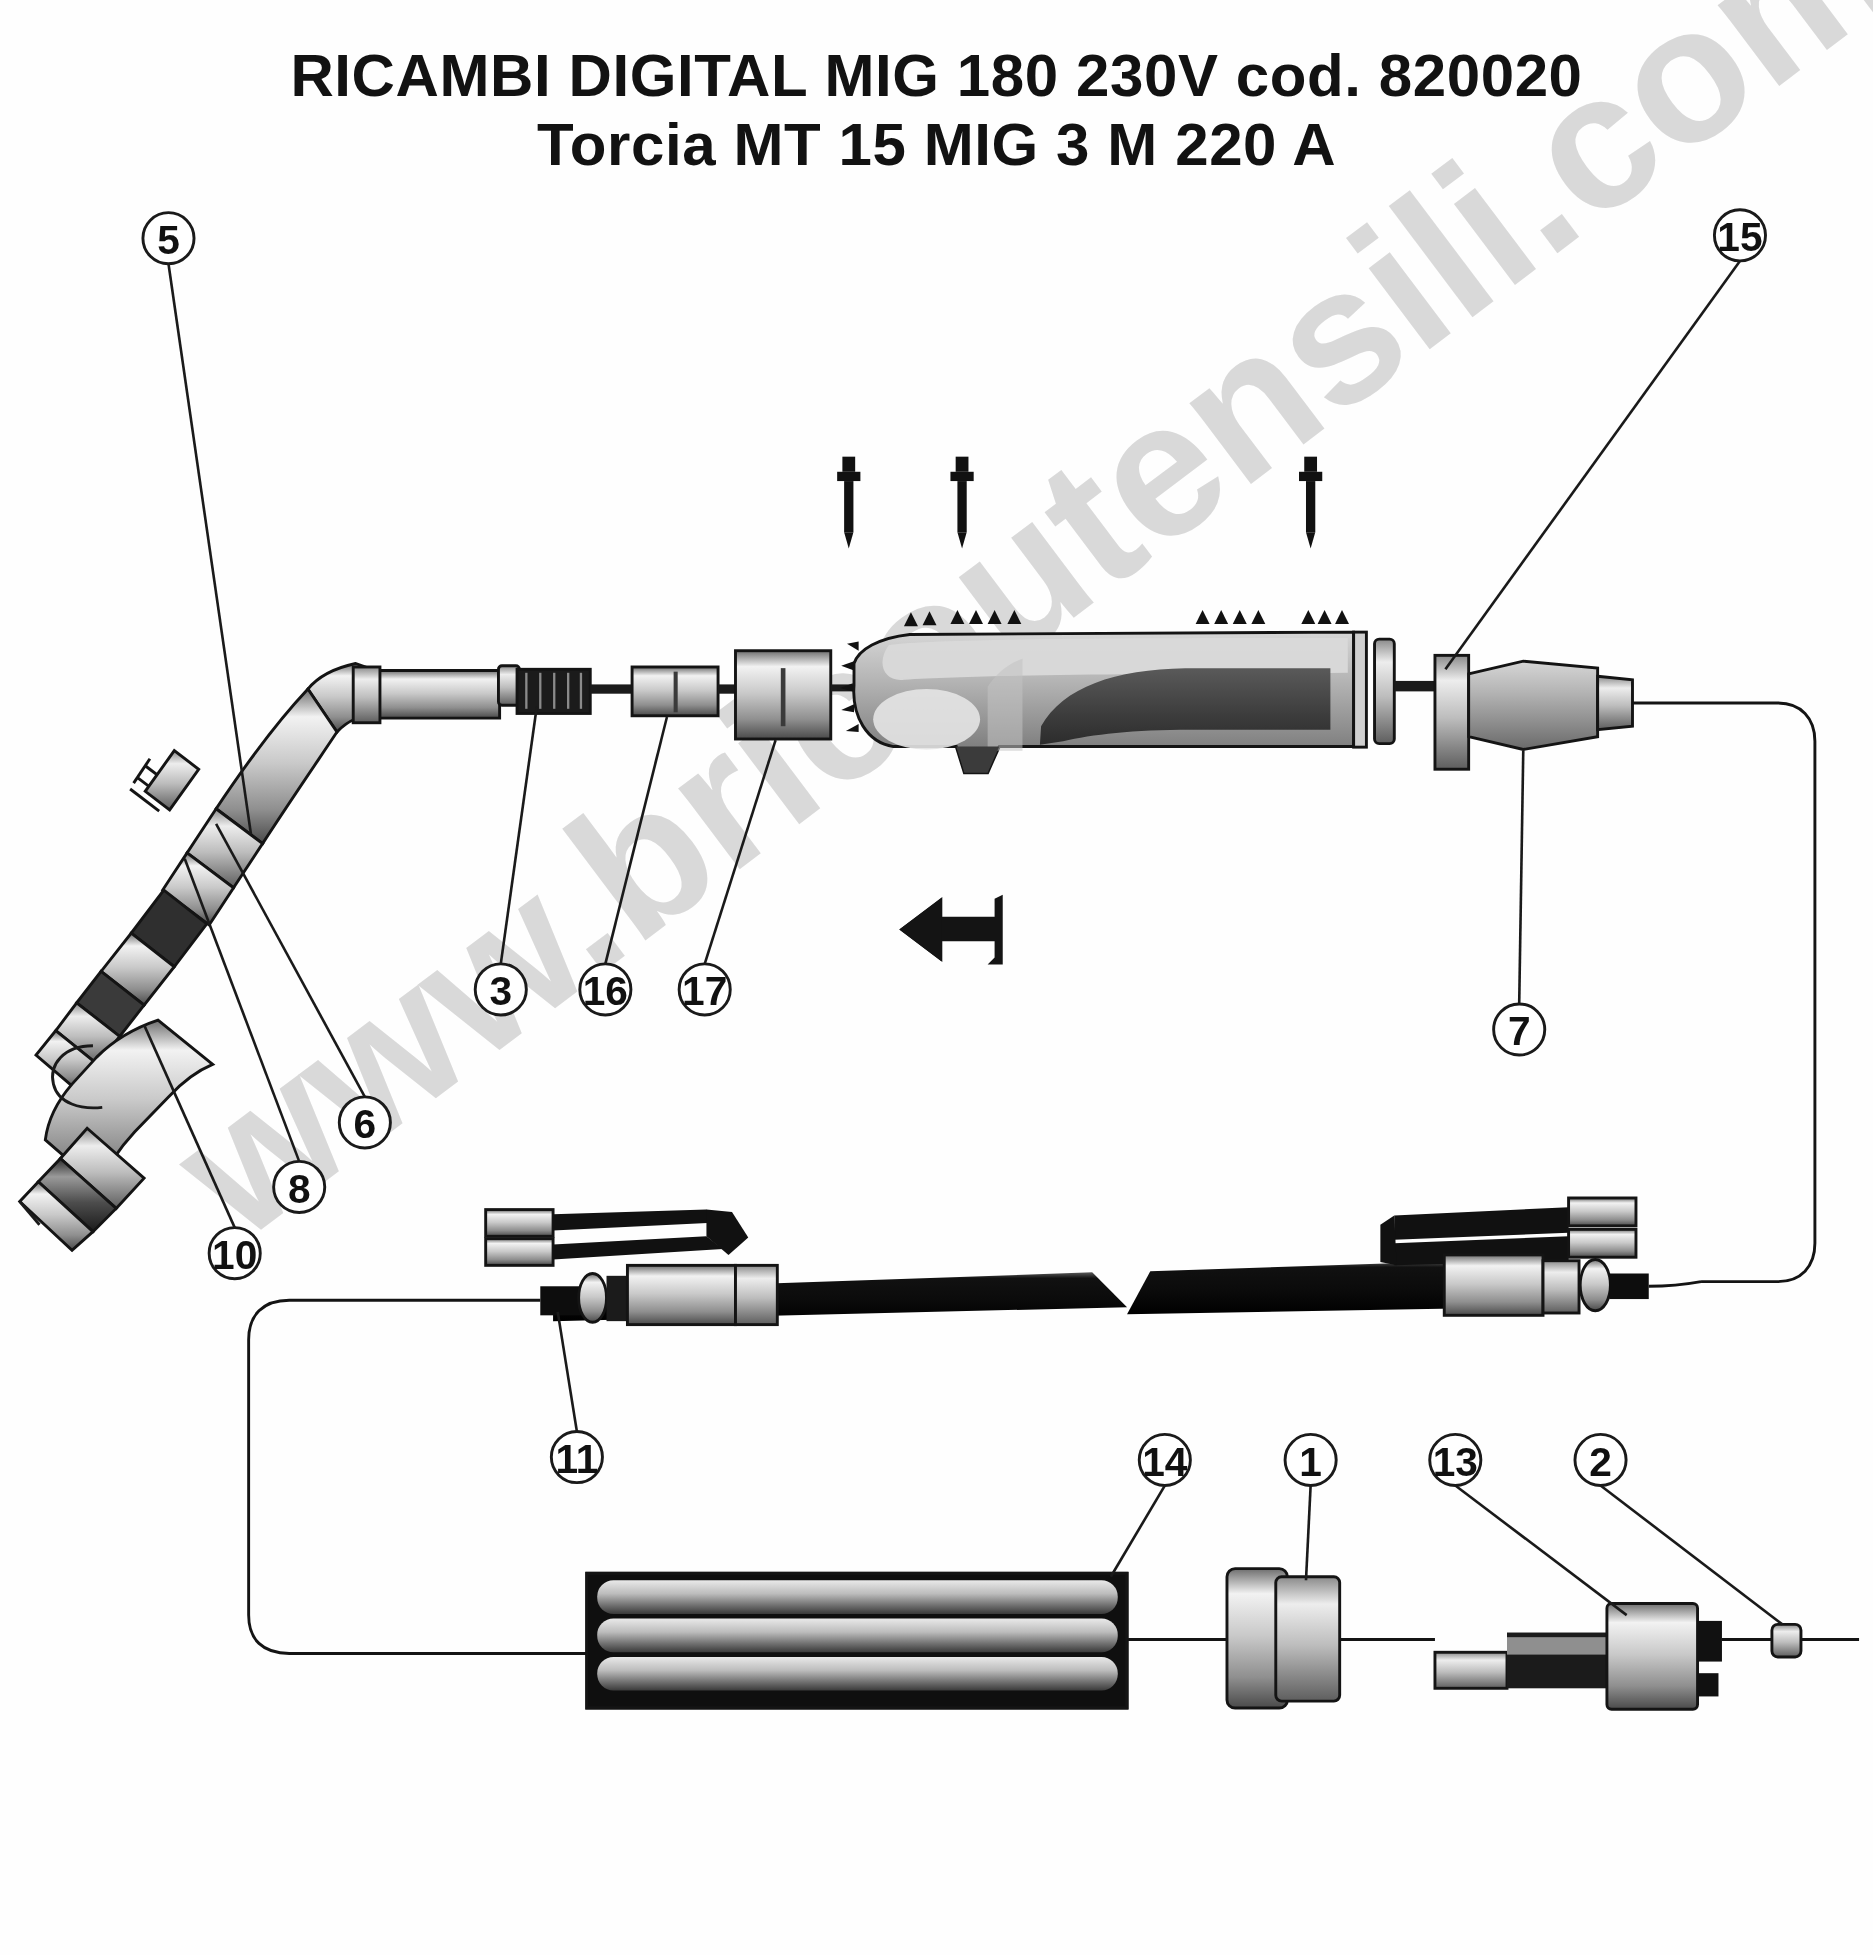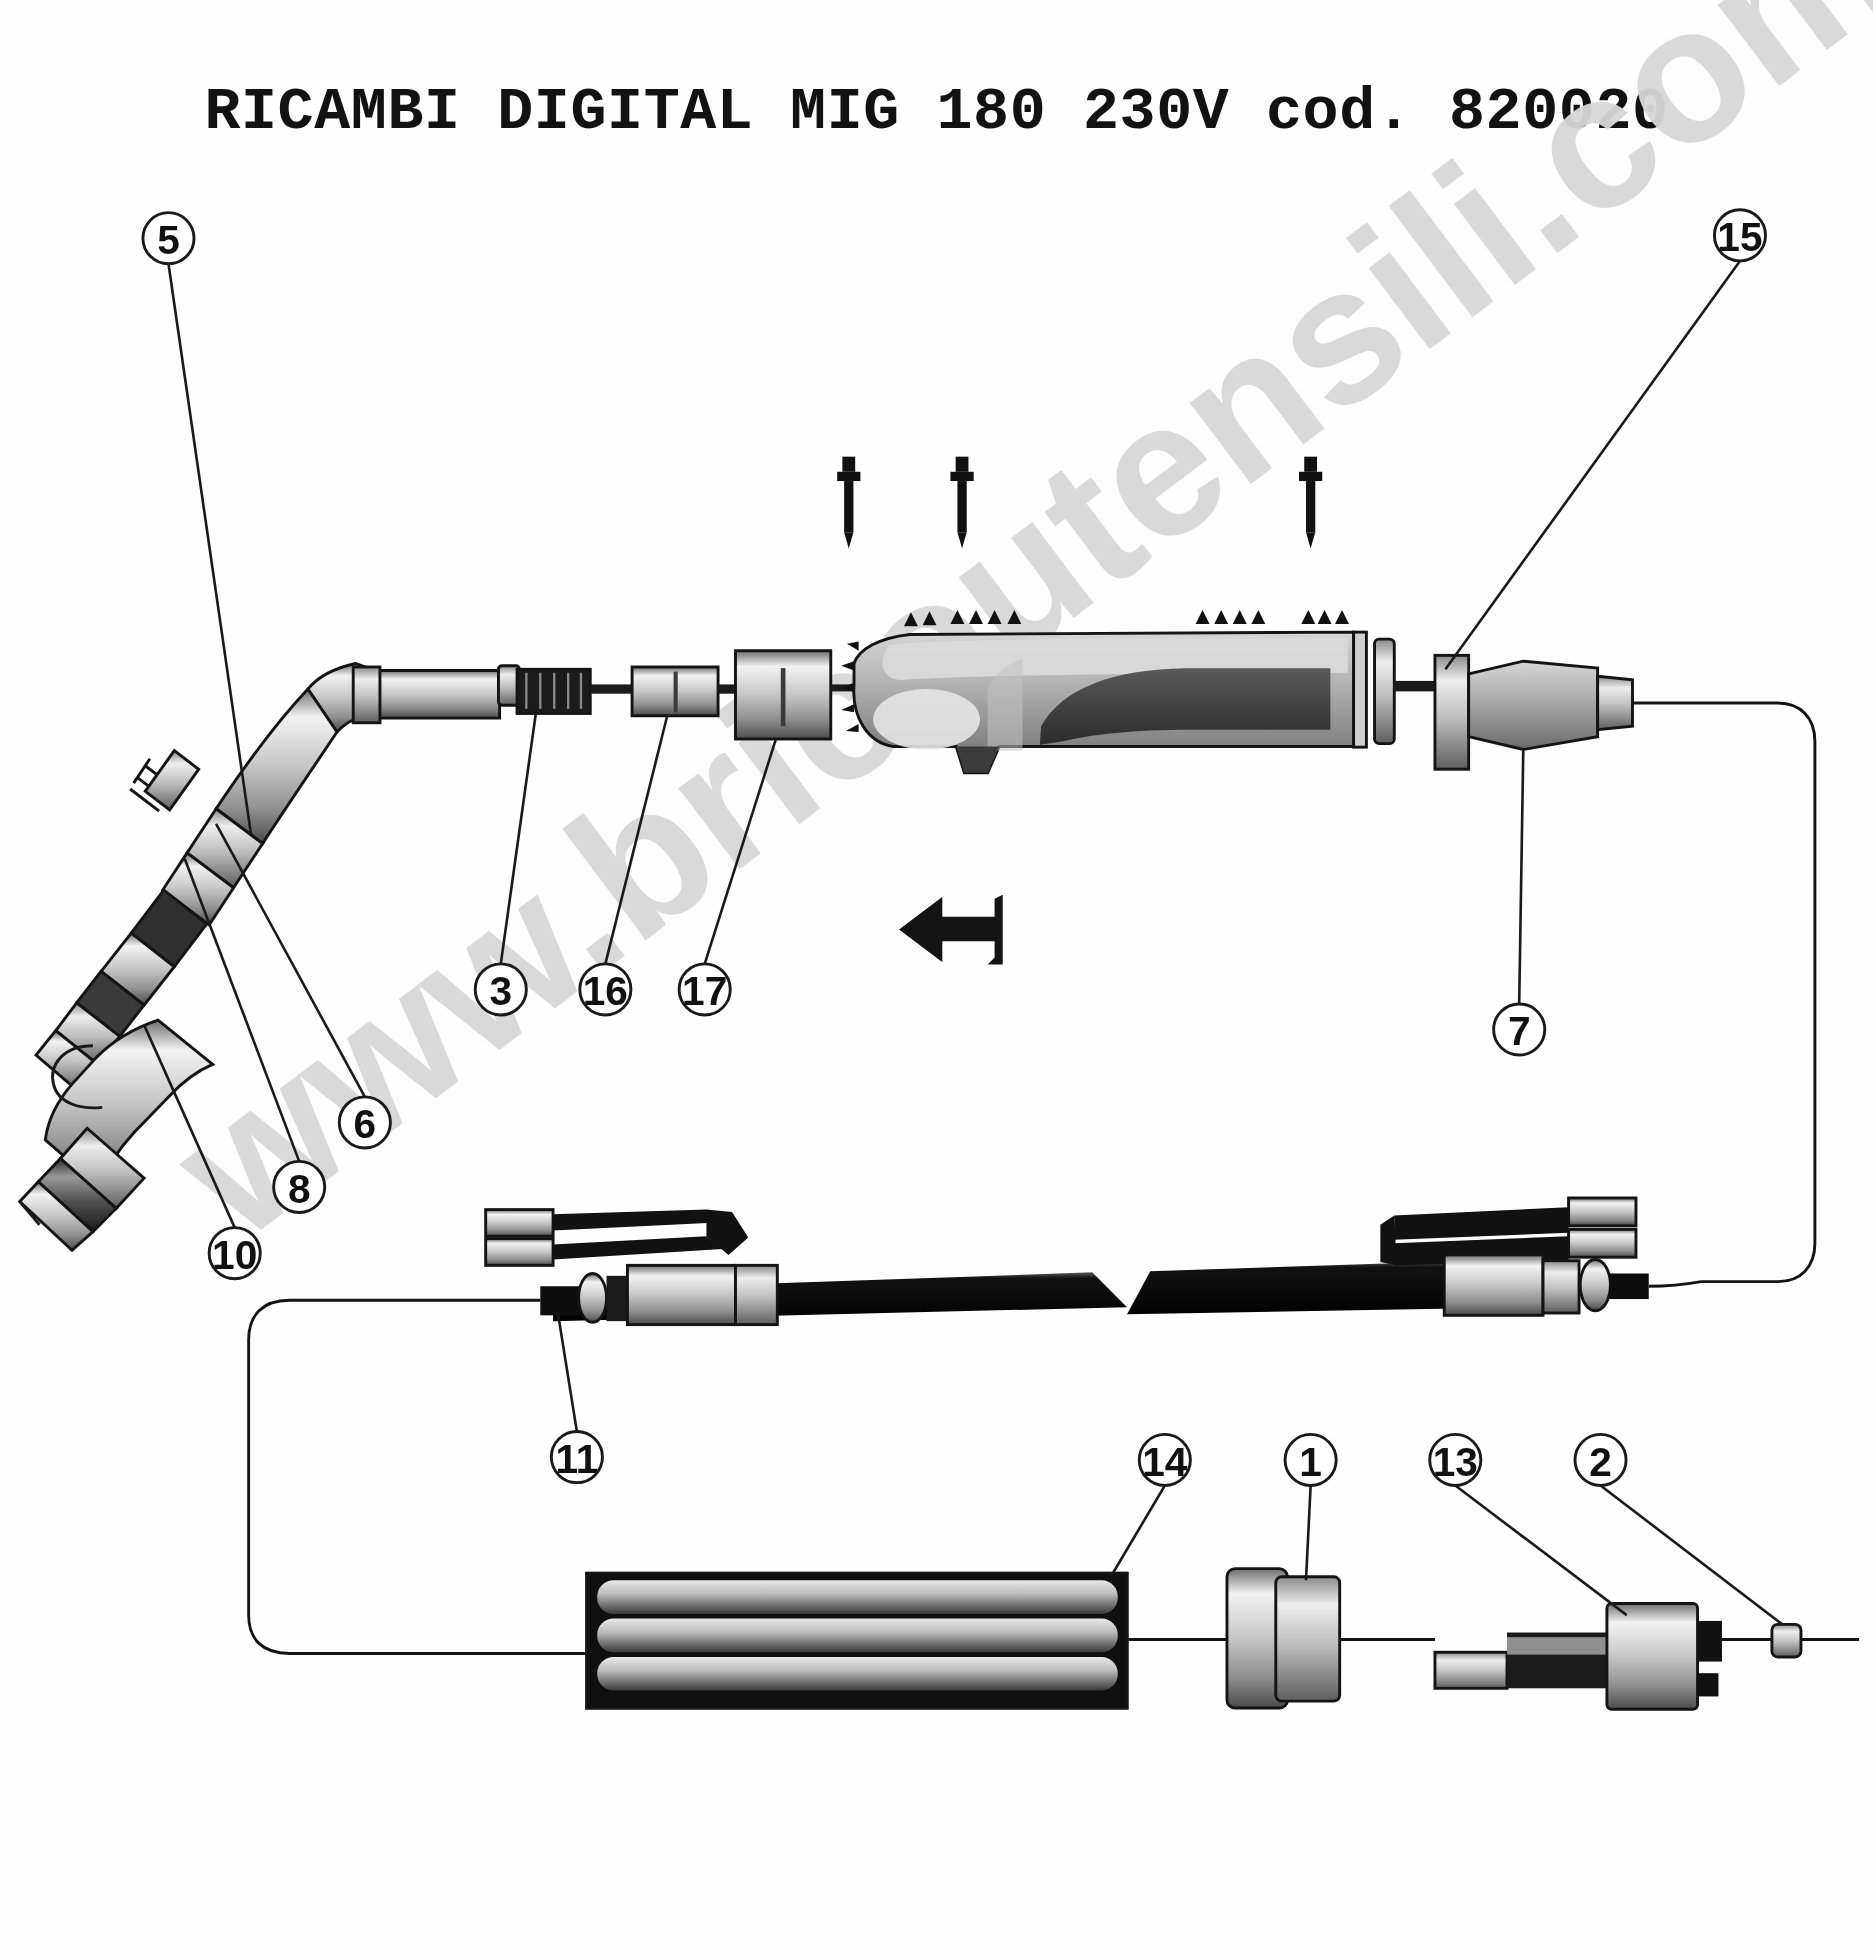--- a/index.html
+++ b/index.html
@@ -7,28 +7,27 @@
     width:1873px;height:1955px;position:relative;overflow:hidden;
     font-family:"Liberation Sans", sans-serif;
     background:#fefefe;
   }
   #stage{position:absolute;inset:0;}
   .title-block{
     position:absolute;left:0;top:41px;width:1873px;text-align:center;
     pointer-events:none;
   }
   .title-line{
-    font-family:Liberation Mono, monospace;
+    font-family:Liberation Sans, sans-serif;
     font-weight:bold;
     font-size:60px;
     line-height:69px;
     letter-spacing:0.6px;
     color:#121212;
     white-space:nowrap;
-    margin-top:37px;
   }
   .watermark{
     position:absolute;
     left:134px;top:1104px;
     width:1395px;
     font-family:"Liberation Sans", sans-serif;
     font-weight:bold;
     font-size:192px;
     color:#d8d8d8;
     opacity:.95;
@@ -50,20 +49,21 @@
   .thinline{stroke:#1a1a1a;stroke-width:5;fill:none;}
   .blk{fill:#111;}
 </style>
 </head>
 <body>
 
 <div id="stage">
 
   <div class="title-block">
     <div class="title-line">RICAMBI DIGITAL MIG 180 230V cod. 820020</div>
+    <div class="title-line">Torcia MT 15 MIG 3 M 220 A</div>
   </div>
 
   <div class="watermark">www.bricoutensili.com</div>
 
   <svg class="diagram" viewBox="0 0 3224 3365">
     <defs>
       <linearGradient id="metal" x1="0" y1="0" x2="0" y2="1">
         <stop offset="0%" stop-color="#6e6e6e"></stop>
         <stop offset="18%" stop-color="#f2f2f2"></stop>
         <stop offset="48%" stop-color="#c9c9c9"></stop>

